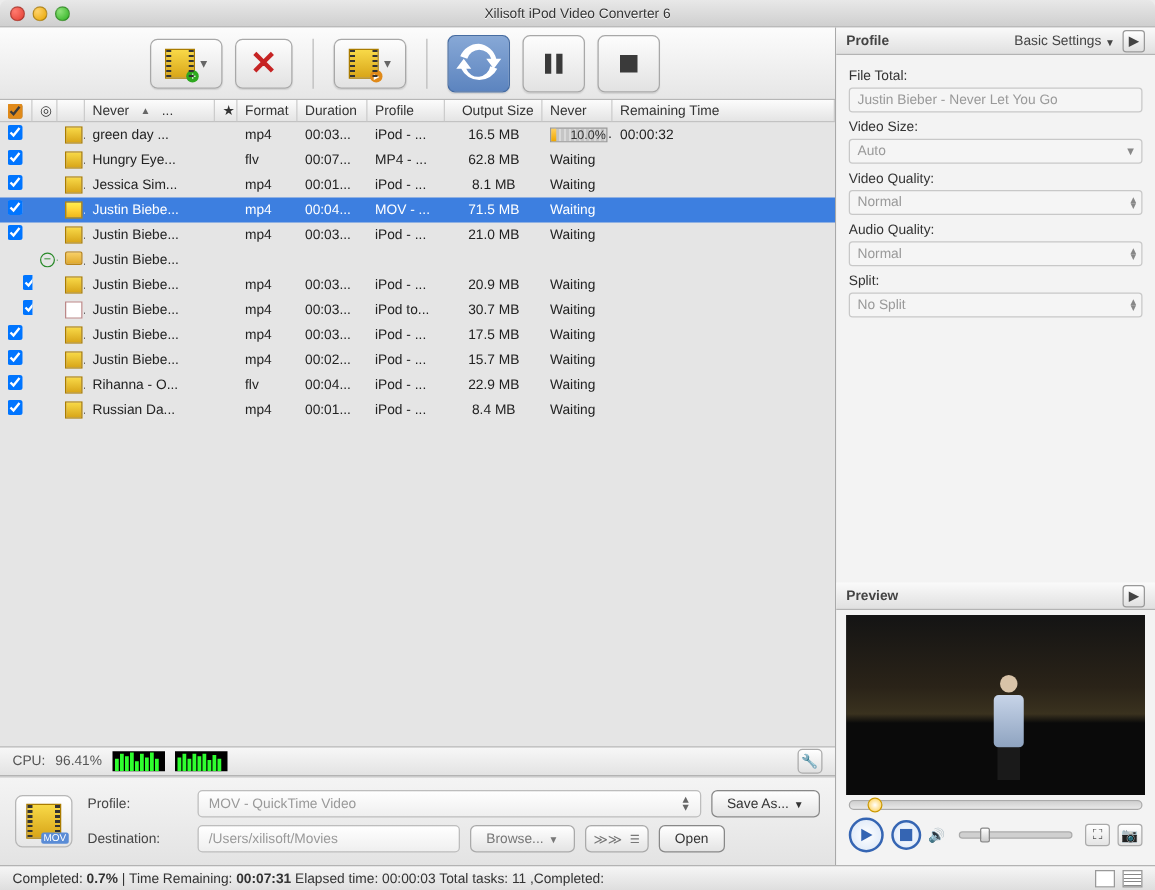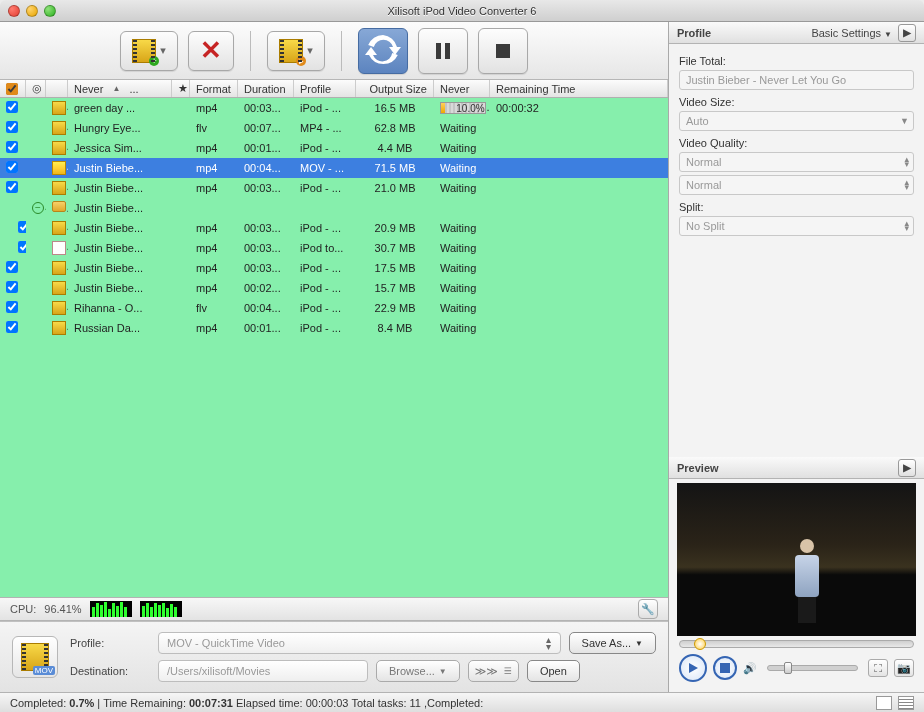--- a/index.html
+++ b/index.html
@@ -31,21 +31,21 @@
 
 .main { display: flex; height: calc(100% - 22px - 20px); }
 .left { flex: 1; display: flex; flex-direction: column; border-right: 1px solid #a9a9a9; background:#fff; }
 .right { width: 255px; background:#f3f3f3; display:flex; flex-direction:column; }
 
 
 .thead { height: 18px; background: linear-gradient(#fcfcfc, #e4e4e4); border-bottom: 1px solid #b0b0b0; display:flex; color:#333; }
 .thead > div { border-right: 1px solid #ccc; padding: 2px 6px; display:flex; align-items:center; gap:3px; }
 .col-ck{width:26px} .col-exp{width:20px} .col-ic{width:22px} .col-name{width:104px} .col-star{width:18px} .col-fmt{width:48px} .col-dur{width:56px} .col-prof{width:62px} .col-out{width:78px; justify-content:flex-end} .col-stat{width:56px} .col-rem{flex:1}
 
-.tbody { flex:1; overflow:auto; background:#86efac; }
+.tbody { flex:1; overflow:auto; background:#e5e5e5; }
 .row { height: 20px; display:flex; align-items:center; border-bottom: 1px solid transparent; color:#222; }
 .row > div { padding: 0 6px; overflow:hidden; text-overflow:ellipsis; white-space:nowrap; }
 .row.sel { background:#3d7fe0; color:#fff; }
 .row.sel .fileicon{filter:brightness(1.1)}
 .row .col-out{ text-align:center }
 .indent1 { padding-left: 18px !important; }
 input[type=checkbox]{ width:12px; height:12px; }
 .fileicon{ width:14px; height:14px; display:inline-block; background:linear-gradient(#f8d948,#d8a518); border:1px solid #aa7c00; position:relative; vertical-align:middle;}
 .fileicon.doc{ background:#fff; border:1px solid #b88; }
 .folder{ width:14px; height:11px; background:linear-gradient(#f8d068,#e0a92c); border:1px solid #b8841a; border-radius:2px; display:inline-block; }
@@ -199,21 +199,21 @@
         </div>
         <div class="row">
           <div class="col-ck"><input type="checkbox" checked="" style=""></div>
           <div class="col-exp"></div>
           <div class="col-ic"><span class="fileicon"></span></div>
           <div class="col-name">Jessica Sim...</div>
           <div class="col-star"></div>
           <div class="col-fmt">mp4</div>
           <div class="col-dur">00:01...</div>
           <div class="col-prof">iPod - ...</div>
-          <div class="col-out">4.4 MB</div>
+          <div class="col-out">8.1 MB</div>
           <div class="col-stat">Waiting</div>
           <div class="col-rem"></div>
         </div>
         <div class="row sel">
           <div class="col-ck"><input type="checkbox" checked="" style=""></div>
           <div class="col-exp"></div>
           <div class="col-ic"><span class="fileicon"></span></div>
           <div class="col-name">Justin Biebe...</div>
           <div class="col-star"></div>
           <div class="col-fmt">mp4</div>
@@ -412,20 +412,21 @@
       <div class="rlbl">Video Size:</div>
       <div class="rfield">
           <span>Auto</span>
           <span class="ar2">▼</span>
         </div>
       <div class="rlbl">Video Quality:</div>
       <div class="rfield">
           <span>Normal</span>
           <span class="ar2">▴<br>▾</span>
         </div>
+      <div class="rlbl">Audio Quality:</div>
       <div class="rfield">
           <span>Normal</span>
           <span class="ar2">▴<br>▾</span>
         </div>
       <div class="rlbl">Split:</div>
       <div class="rfield">
           <span>No Split</span>
           <span class="ar2">▴<br>▾</span>
         </div>
     </div>

